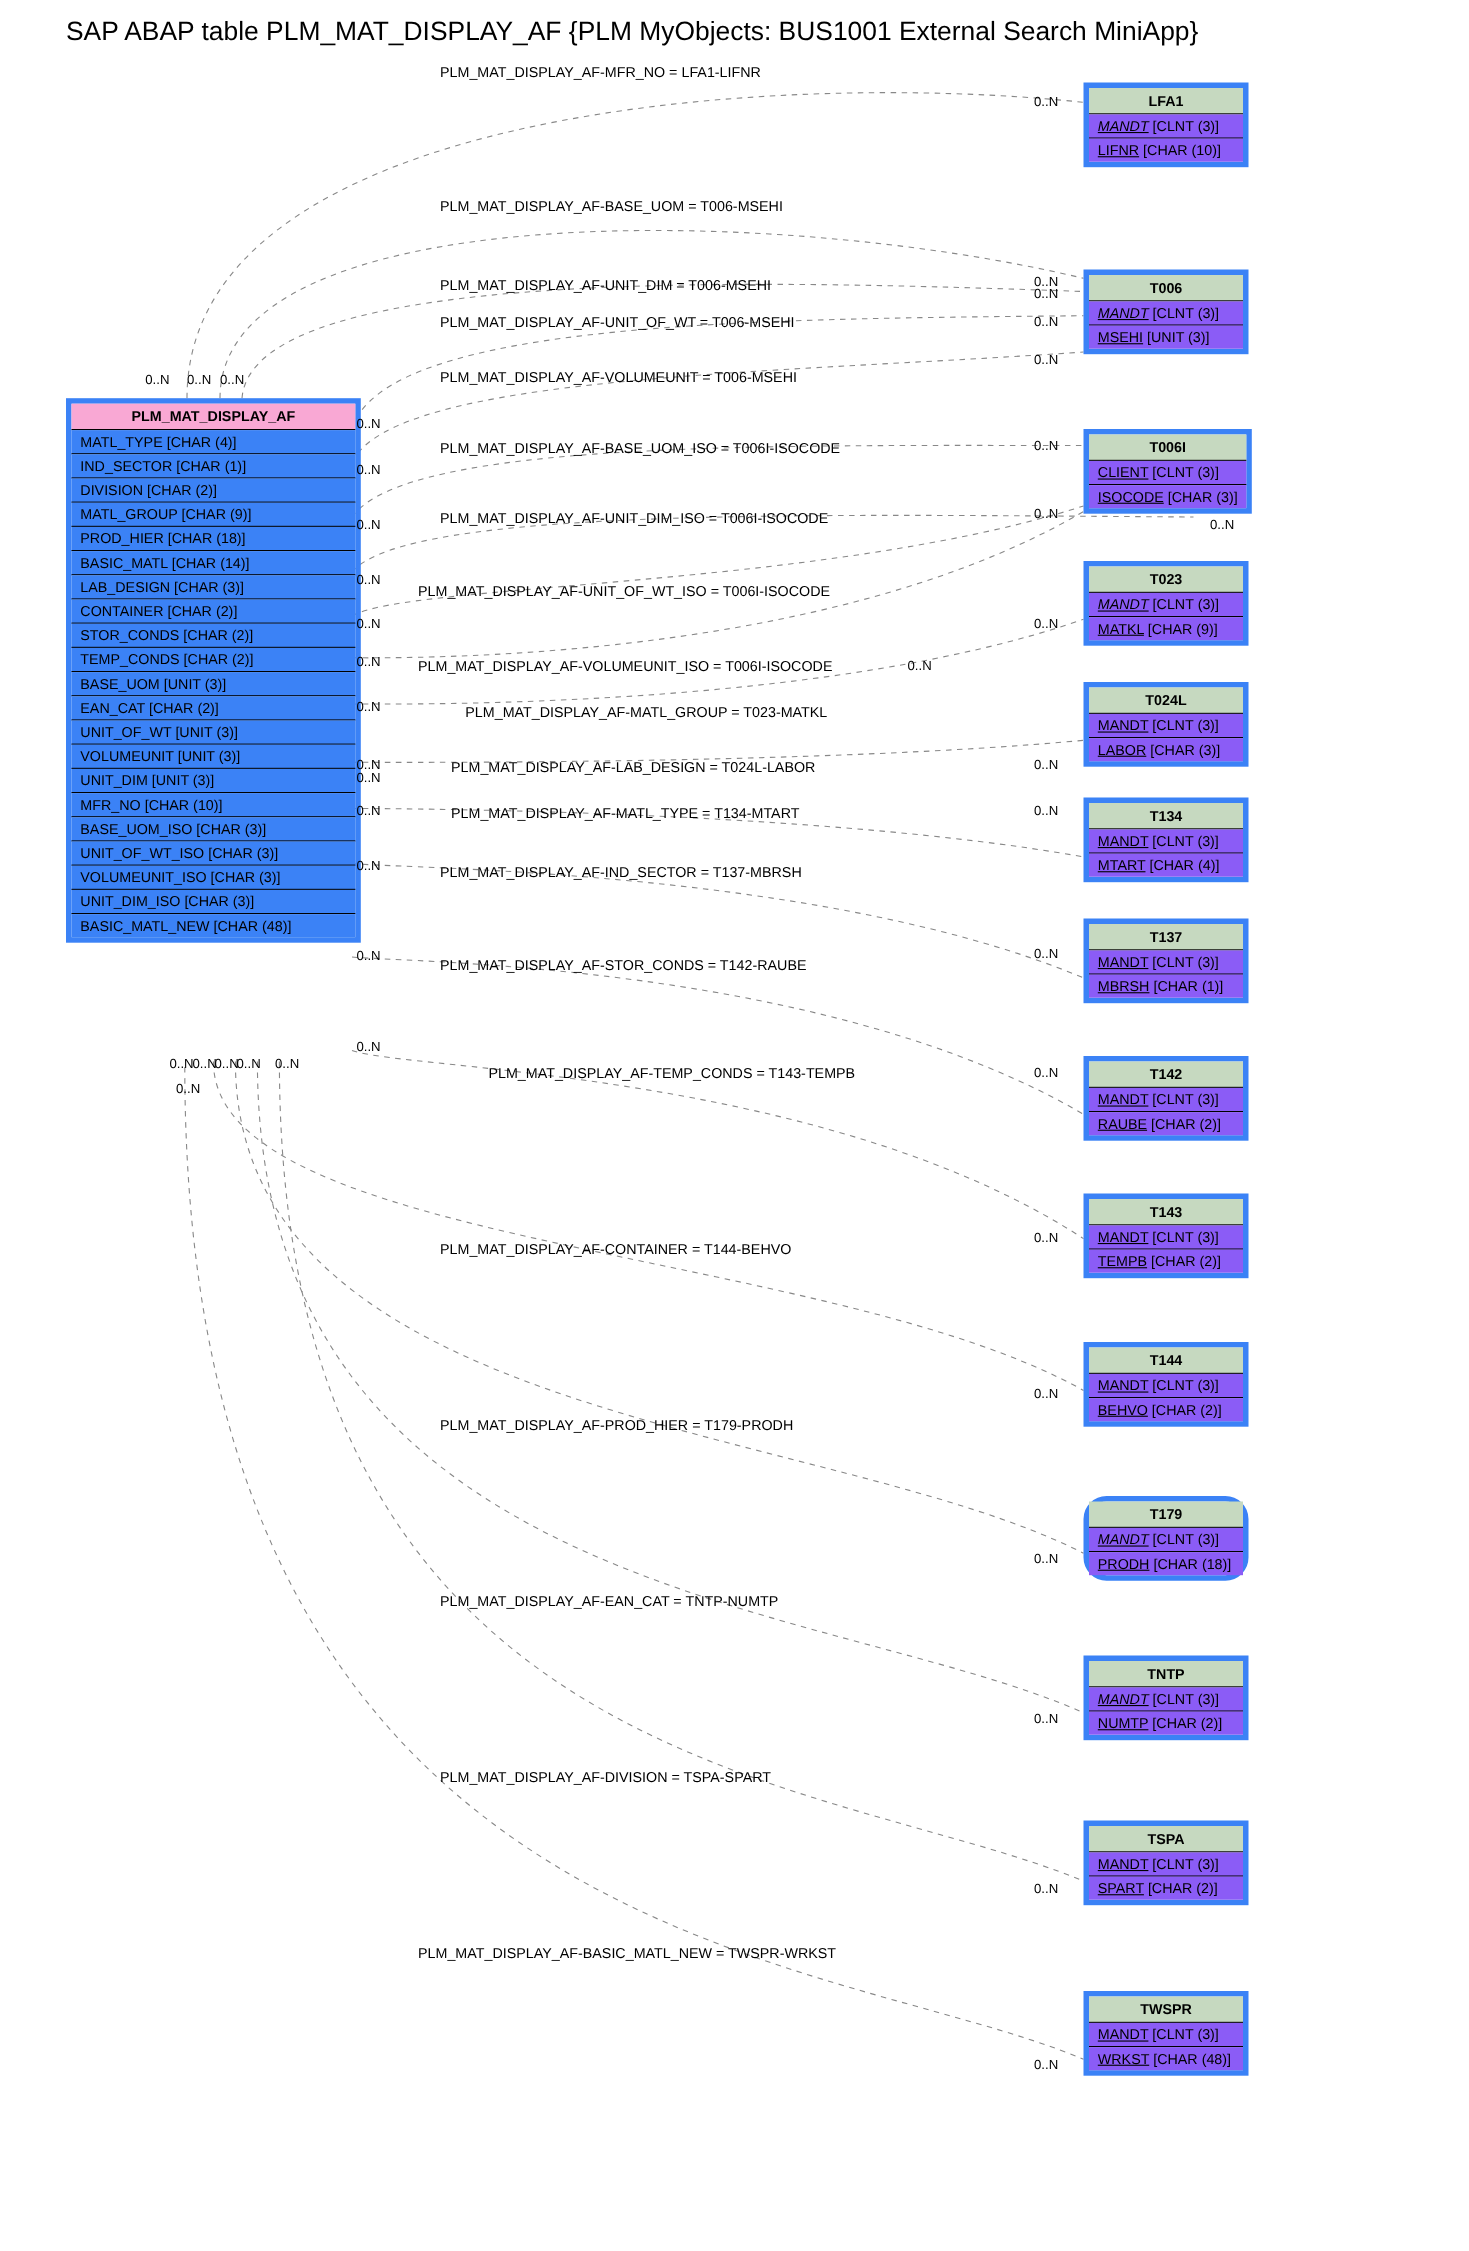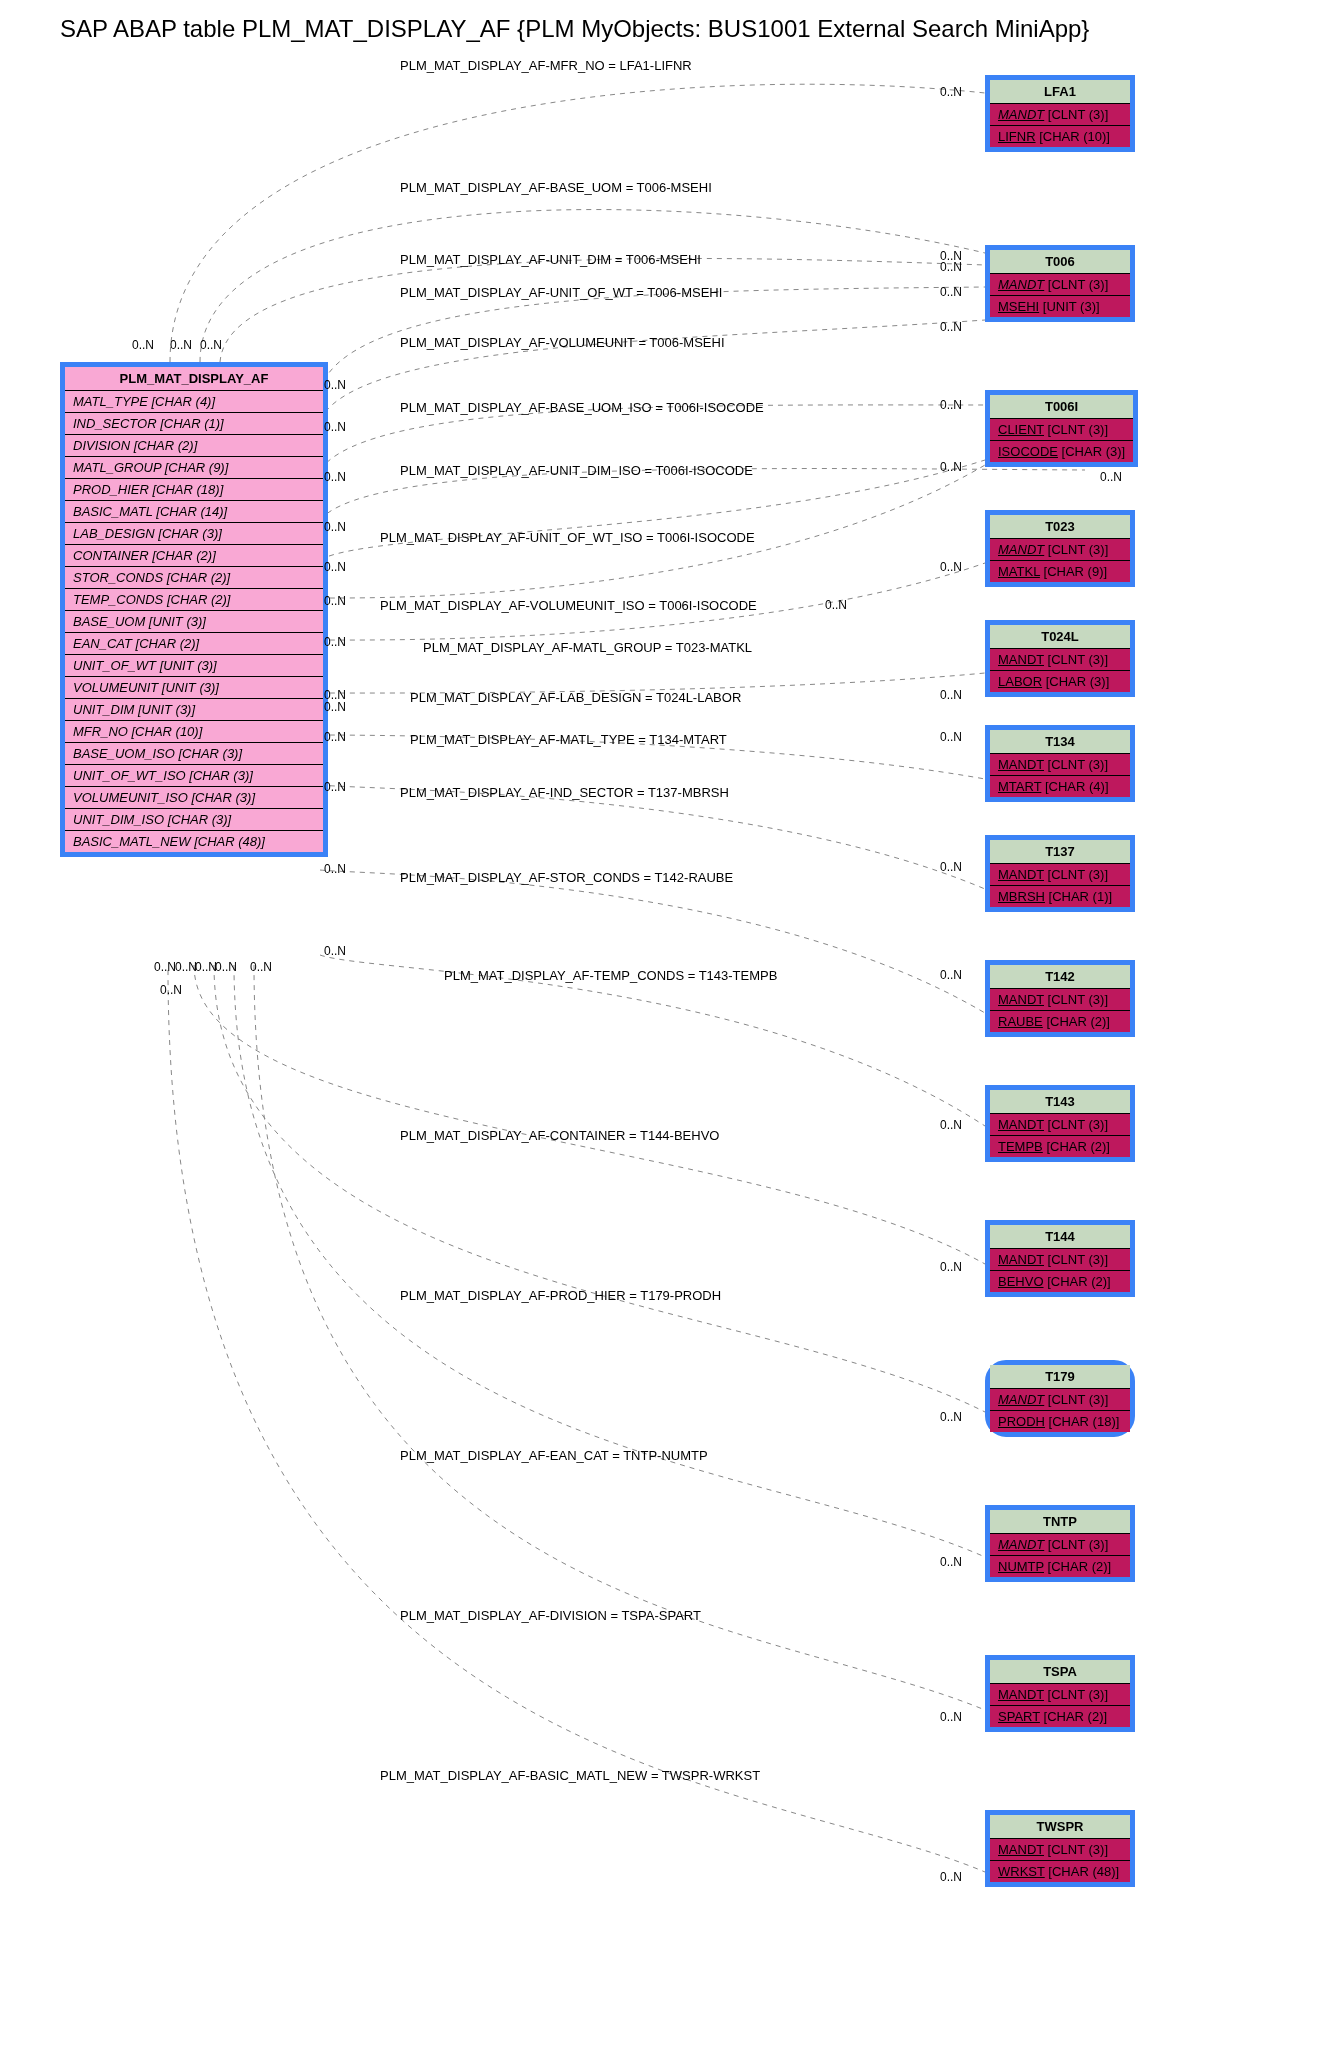--- a/index.html
+++ b/index.html
@@ -3,23 +3,23 @@
 <meta charset="utf-8">
 <style>
 html,body{margin:0;padding:0;background:#fff;font-family:Arial,Helvetica,sans-serif;font-size:13px;color:#000}
 #diagram{position:relative;width:1335px;height:2046px}
 h1{position:absolute;left:60px;top:15px;font-size:24px;font-weight:400;margin:0}
 .entity{position:absolute;border:5px solid #3b82f6}
 .entity .hdr{font-weight:700;text-align:center;padding:4px 8px;border-bottom:1px solid #000}
 .entity .row{padding:3px 8px;border-bottom:1px solid #000;white-space:nowrap}
 .entity .row:last-child{border-bottom:none}
 .main .hdr{background:#f9a8d4}
-.main .row{background:#f9a8d4;font-style:italic}
+.main .row{background:#3b82f6;}
 .ref .hdr{background:#c6d9c0}
-.ref .row{background:#be185d}
+.ref .row{background:#8b5cf6}
 .ref .row .k{text-decoration:underline}
 .ref .row .i{font-style:italic}
 .rel-label{position:absolute;font-size:13px;white-space:nowrap}
 .card{position:absolute;font-size:12px;white-space:nowrap}
 svg{position:absolute;left:0;top:0;width:1335px;height:2046px;pointer-events:none}
 path.rel{stroke:#888;stroke-width:1;stroke-dasharray:5 5;fill:none}
 </style>
 </head>
 <body>
 <div id="diagram">

